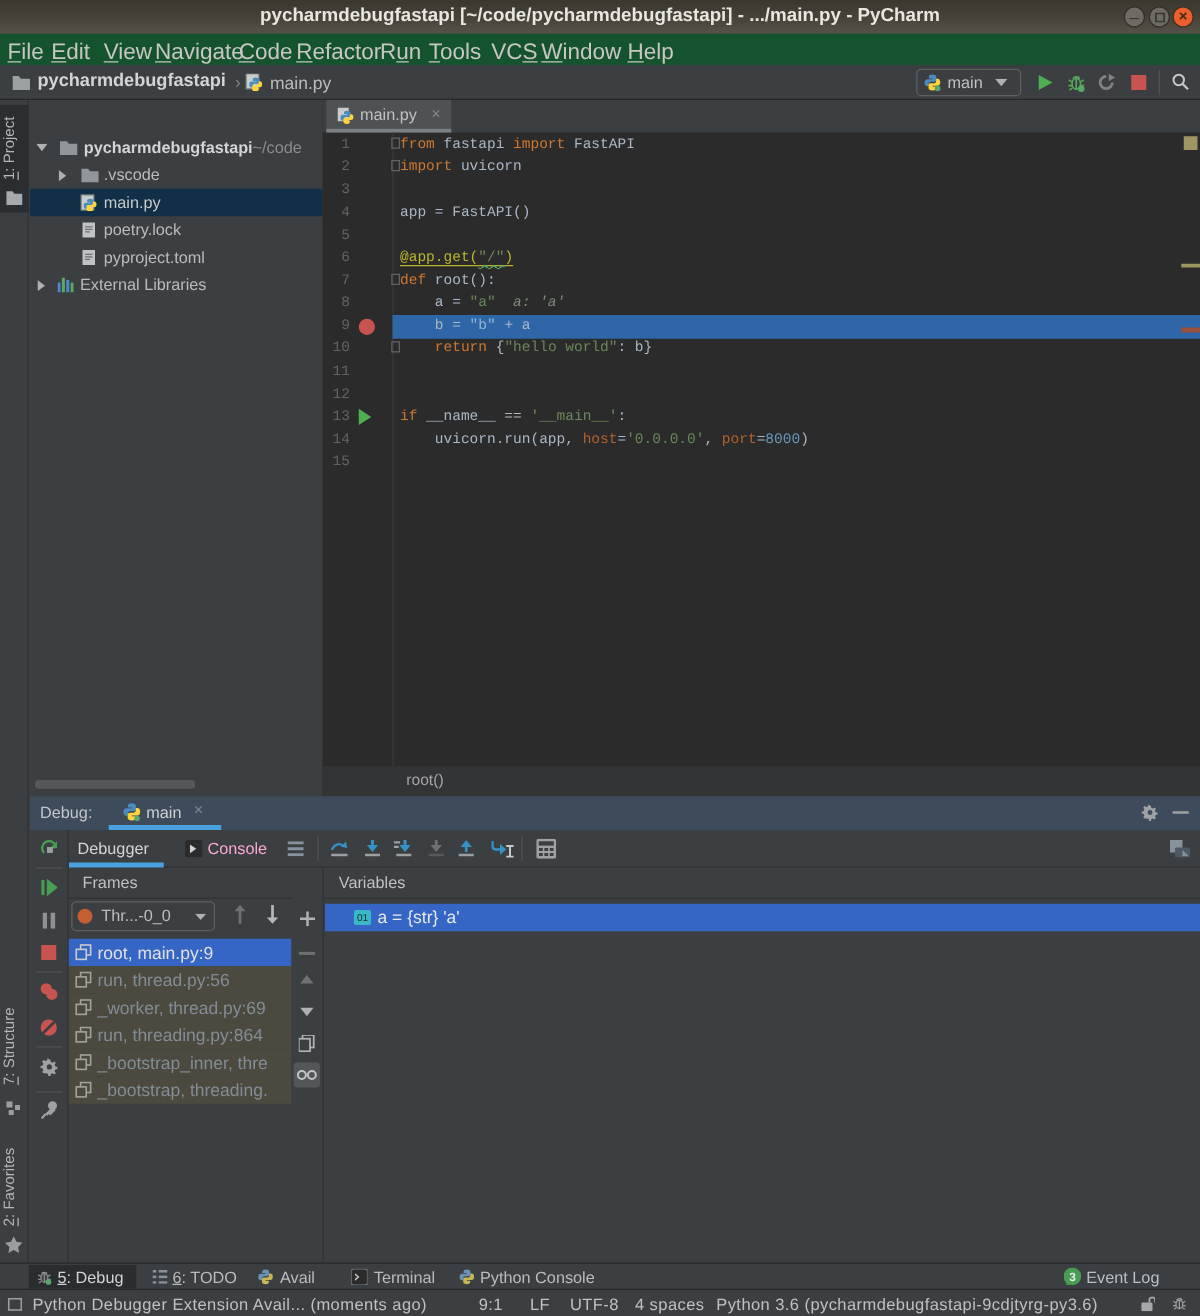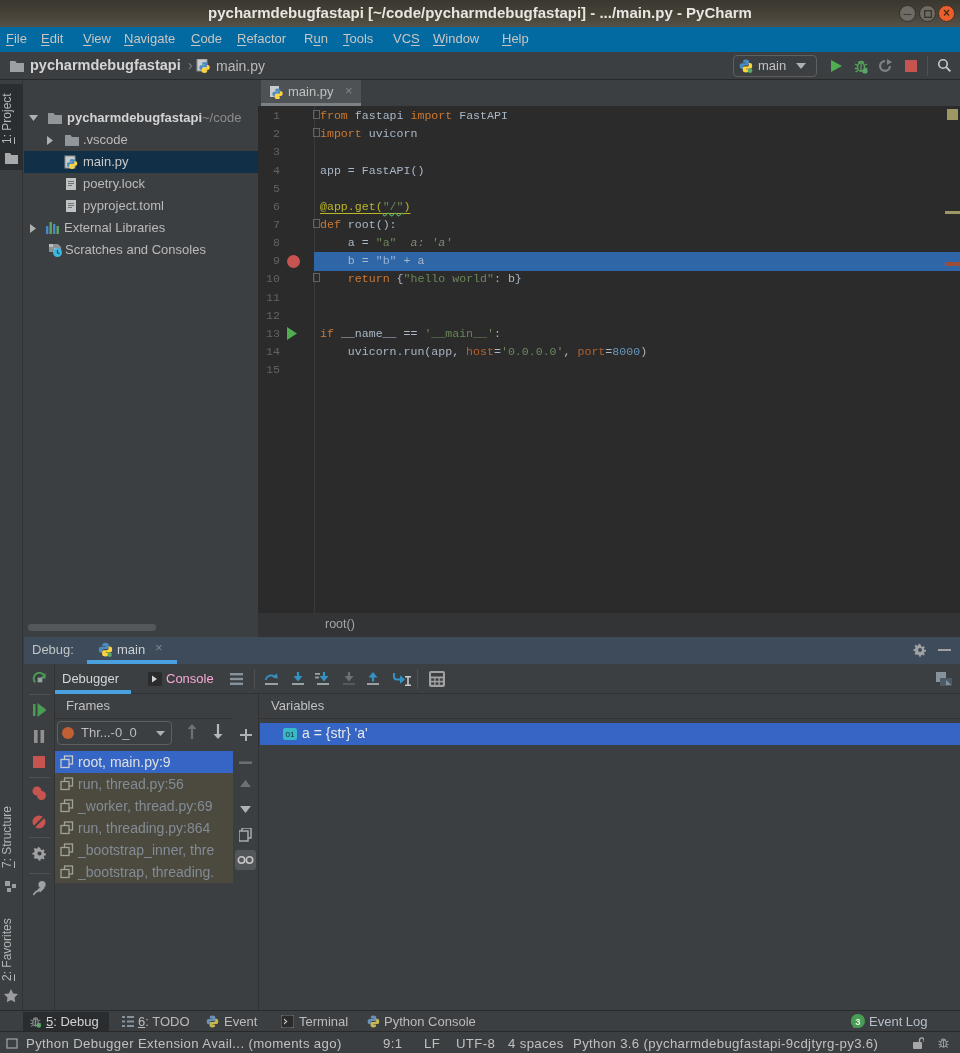--- a/index.html
+++ b/index.html
@@ -9,22 +9,22 @@
 #page { position:relative; width:960px; height:1053px; }
 
 #title { left:0; top:0; width:960px; height:27px;
   background:linear-gradient(#3a372f 0%, #474338 55%, #56524a 100%);
   color:#e8e6e0; font-weight:bold; font-size:15px; text-align:center; line-height:25px; }
 .winbtn { position:absolute; top:5px; width:17px; height:17px; border-radius:50%;
   background:#6e6b64; border:1px solid #34312c; }
 .winbtn span{ position:absolute; left:0; top:0; width:15px; height:15px; color:#3a372f;
   font-size:12px; line-height:15px; text-align:center; font-weight:bold;}
 
-#menu { left:0; top:27px; width:960px; height:25px; background:#0369a1;
-  color:#c8c6c2; font-size:13px; }
+#menu { left:0; top:27px; width:960px; height:25px; background:#14532d;
+  color:#c8c6c2; font-size:18px; }
 #menu span { top:4px; }
 #menu u { text-decoration:underline; text-underline-offset:2px; }
 
 #nav { left:0; top:52px; width:960px; height:28px; background:#3c3f41;
   border-bottom:1px solid #282828; color:#bbbbbb; font-size:13px; }
 #nav .big { font-size:14.5px; }
 
 #stripe { left:0; top:80px; width:23px; height:931px; background:#3c3f41;
   border-right:1px solid #323232; }
 .vlabel { position:absolute; left:0; width:23px; color:#b4b6b8; font-size:12px;
@@ -198,29 +198,20 @@
           <svg class="abs" style="left:6px;top:7px;" width="6" height="9">
             <path fill="#aeb0b2" d="M0 0l6 4.5L0 9z"></path>
           </svg>
           <svg class="abs" style="left:22px;top:5px;" width="13" height="12">
             <rect x="0" y="4" width="2.4" height="8" fill="#4a88c7"></rect>
             <rect x="3.5" y="0" width="2.4" height="12" fill="#59a869"></rect>
             <rect x="7" y="2" width="2.4" height="10" fill="#4a88c7"></rect>
             <rect x="10.5" y="4" width="2.4" height="8" fill="#59a869"></rect>
           </svg>
           <span style="position:absolute;left:40px;text-align:center;">External Libraries</span>
-        </div>
-      <div class="trow">
-          <svg class="abs" style="left:24px;top:4px;" width="15" height="15">
-            <path fill="#8d9295" d="M1 1h9l3 3v5H1z"></path>
-            <path fill="#b9bcbe" d="M1 1h4v3H1zM6 5h4v3H6z"></path>
-            <circle cx="9.5" cy="9.5" r="4.5" fill="#40b6e0"></circle>
-            <path stroke="#14506c" stroke-width="1.2" fill="none" d="M9.5 7v2.8l2 1"></path>
-          </svg>
-          <span style="position:absolute;left:41px;">Scratches and Consoles</span>
         </div>
     </div>
     <div class="abs" style="left:4px;top:544px;width:128px;height:7px;background:#55585a;border-radius:3px;"></div>
   </div>
   <div id="editor" class="abs">
     <div id="tabbar">
       <div class="abs" style="left:3px;top:0;width:100px;height:23px;background:#4e5254;"></div>
       <div class="abs" style="left:3px;top:23px;width:100px;height:3px;background:#7d8184;"></div>
       <svg class="abs" style="left:12px;top:6px;" width="14" height="14" viewBox="0 0 14 14">
           <rect x="0" y="0" width="9" height="11" fill="#c9cccd"></rect>
@@ -527,21 +518,21 @@
           <rect x="5" y="0" width="7" height="2"></rect>
           <rect x="5" y="4.5" width="7" height="2"></rect>
           <rect x="5" y="9" width="7" height="2"></rect>
         </g>
       </svg>
     <span class="abs" style="left:138px;top:3px;"><u>6</u>: TODO</span>
     <svg class="abs" style="left:206px;top:4px;" width="13" height="13" viewBox="0 0 12 12">
         <path fill="#6a91b7" d="M5.9.5c-2 0-2.4.9-2.4 1.7v1h2.4v.5H2.4C1.2 3.7.6 4.6.6 6.1c0 1.5.6 2.4 1.8 2.4h1V7.1c0-.9.7-1.6 1.6-1.6h2.3c.8 0 1.3-.6 1.3-1.4V2.2C8.6 1.4 7.9.5 5.9.5z"></path>
         <path fill="#c5b754" d="M6 11.5c2 0 2.4-.9 2.4-1.7v-1H6v-.5h3.5c1.2 0 1.8-.9 1.8-2.4 0-1.5-.6-2.4-1.8-2.4h-1v1.4c0 .9-.7 1.6-1.6 1.6H4.6c-.8 0-1.3.6-1.3 1.4v1.9c0 .8.7 1.7 2.7 1.7z"></path>
       </svg>
-    <span class="abs" style="left:224px;top:3px;">Event</span>
+    <span class="abs" style="left:224px;top:3px;">Avail</span>
     <svg class="abs" style="left:281px;top:4px;" width="13" height="13">
         <rect width="13" height="13" rx="2" fill="#2b2b2b" stroke="#7a7d7f"></rect>
         <path fill="#d0d2d4" d="M3 3.5l3.5 3L3 9.5V8l2-1.5L3 5z"></path>
       </svg>
     <span class="abs" style="left:299px;top:3px;">Terminal</span>
     <svg class="abs" style="left:367px;top:4px;" width="13" height="13" viewBox="0 0 12 12">
         <path fill="#6a91b7" d="M5.9.5c-2 0-2.4.9-2.4 1.7v1h2.4v.5H2.4C1.2 3.7.6 4.6.6 6.1c0 1.5.6 2.4 1.8 2.4h1V7.1c0-.9.7-1.6 1.6-1.6h2.3c.8 0 1.3-.6 1.3-1.4V2.2C8.6 1.4 7.9.5 5.9.5z"></path>
         <path fill="#c5b754" d="M6 11.5c2 0 2.4-.9 2.4-1.7v-1H6v-.5h3.5c1.2 0 1.8-.9 1.8-2.4 0-1.5-.6-2.4-1.8-2.4h-1v1.4c0 .9-.7 1.6-1.6 1.6H4.6c-.8 0-1.3.6-1.3 1.4v1.9c0 .8.7 1.7 2.7 1.7z"></path>
       </svg>
     <span class="abs" style="left:384px;top:3px;">Python Console</span>

